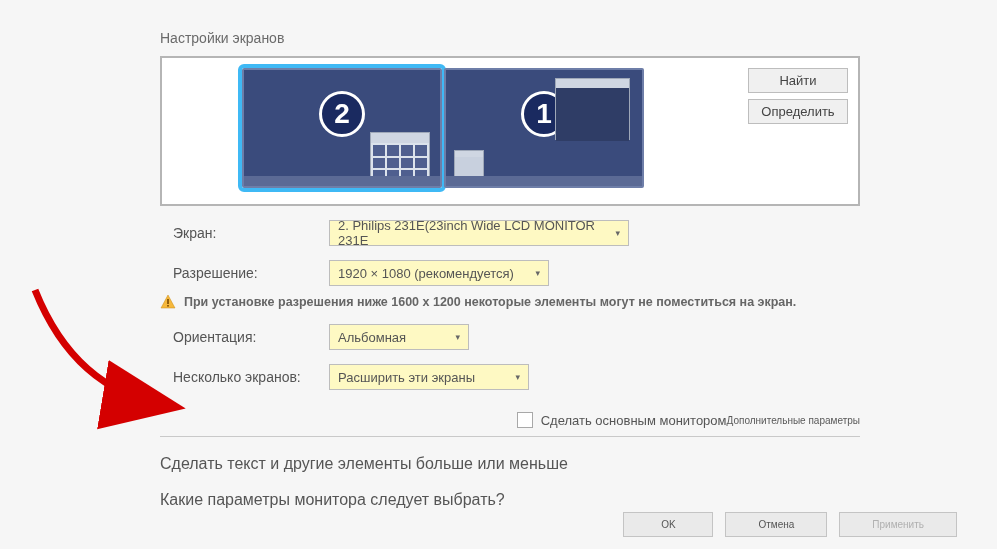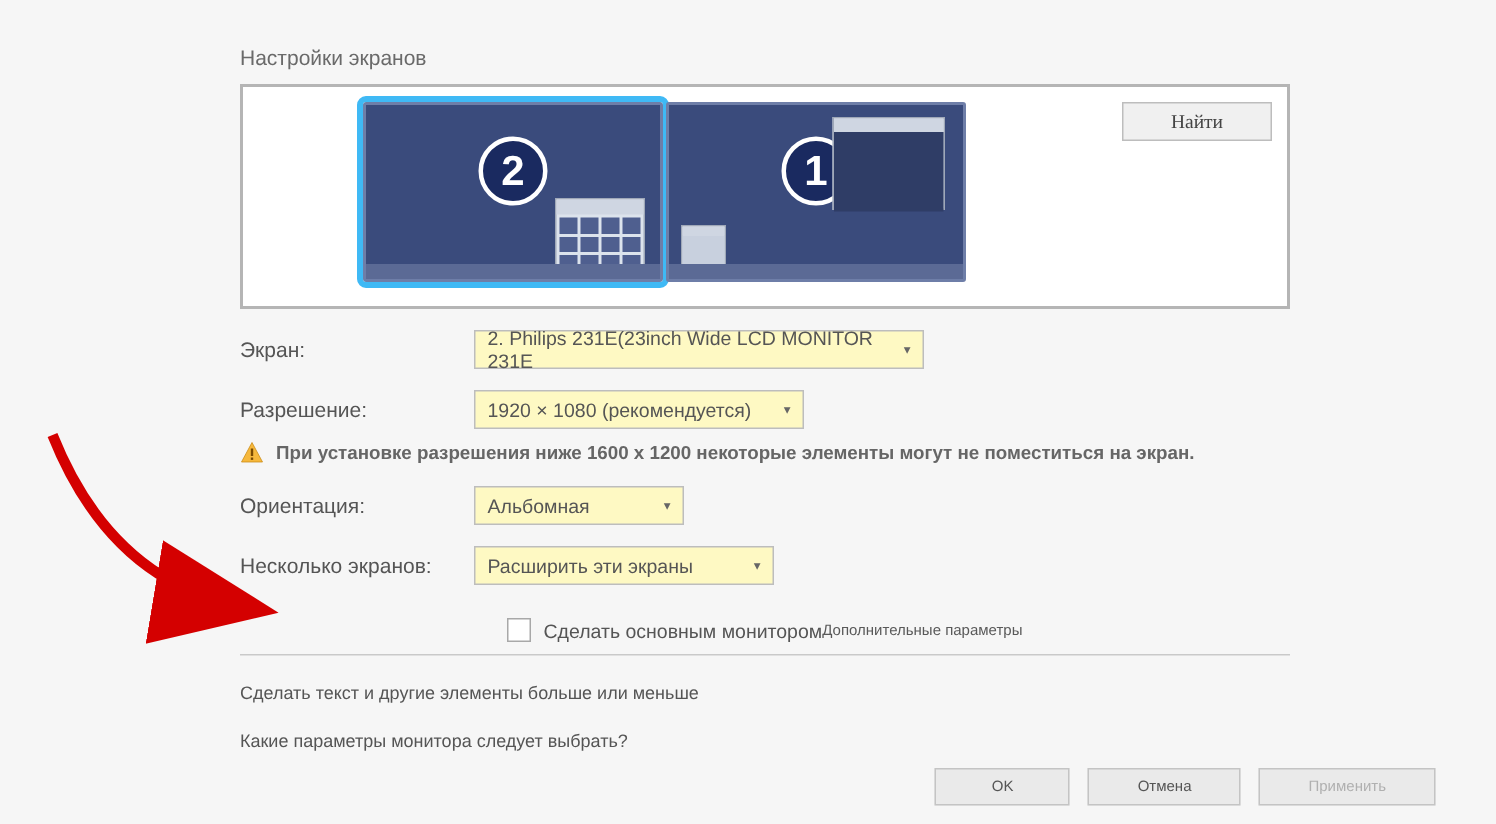--- a/index.html
+++ b/index.html
@@ -95,55 +95,54 @@
 }
 .btn {
   background:#f0f0f0;
   border:1px solid #bdbdbd;
   padding:4px 9px;
   font-size:13px;
   color:#444;
   text-align:center;
   cursor:pointer;
   width:100px;
-  font-family:Liberation Serif, serif;
 }
 .form-row {
   display:flex; align-items:center;
   margin-top:14px;
 }
-.form-label { width:156px; color:#555; font-size:14px; }
+.form-label { width:156px; color:#555; font-size:14px;margin-left:13px; }
 .sel {
   background:#fef9c3; border:1px solid #bdbdbd;
   height:26px; padding:3px 8px;
   font-size:13px; color:#555;
   position:relative;
   display:flex; align-items:center; justify-content:space-between;
   cursor:pointer;
 }
 .sel .caret { font-size:9px; color:#666; margin-left:10px;}
 .warn-row { display:flex; align-items:center; margin-top:8px; gap:8px;font-weight:bold;}
 .warn-icon {
   width:16px; height:16px;
   display:inline-flex; align-items:center; justify-content:center;
 }
 .warn-text { font-size:12.5px; color:#666;}
 .check-row {
-  display:flex; align-items:center; justify-content:center;
+  display:flex; align-items:center; justify-content:flex-end;
   margin-top:22px;
 }
 .check-left { display:flex; align-items:center; gap:8px;}
 .chk {
   width:16px; height:16px; border:1px solid #a8a8a8;
   background:#fff; cursor:pointer;
 }
 .link { color:#5a5a5a; font-size:10px; cursor:pointer; }
 .link.adv { color:#595959; }
 .hr { border:none; border-top:1px solid #c9c9c9; margin-top:8px;}
-.text-link { color:#555; font-size:12px; margin-top:18px; display:block; cursor:pointer;}
+.text-link { color:#555; font-size:16px; margin-top:18px; display:block; cursor:pointer;}
 .footer {
   position:absolute; right:40px; bottom:12px;
   display:flex; gap:12px;
 }
 .fbtn {
   background:#eaeaea; border:1px solid #c4c4c4;
   padding:6px 32px; font-size:10px; color:#555;
   cursor:pointer; min-width:90px; text-align:center;
 }
 .fbtn.disabled { color:#b0b0b0; cursor:default; }
@@ -186,20 +185,21 @@
         </div>
         <div class="mini-window browser">
           <div class="title"></div>
             <div class="body"></div>
         </div>
         <div class="taskbar"></div>
       </div>
     </div>
     <div class="side-buttons">
       <div class="btn">Найти</div>
+      <div class="btn">Определить</div>
     </div>
   </div>
 
   <div class="form-row">
     <div class="form-label">Экран:</div>
     <div class="sel" style="width:300px">
       <span>2. Philips 231E(23inch Wide LCD MONITOR 231E</span>
       <span class="caret">▾</span>
     </div>
   </div>

